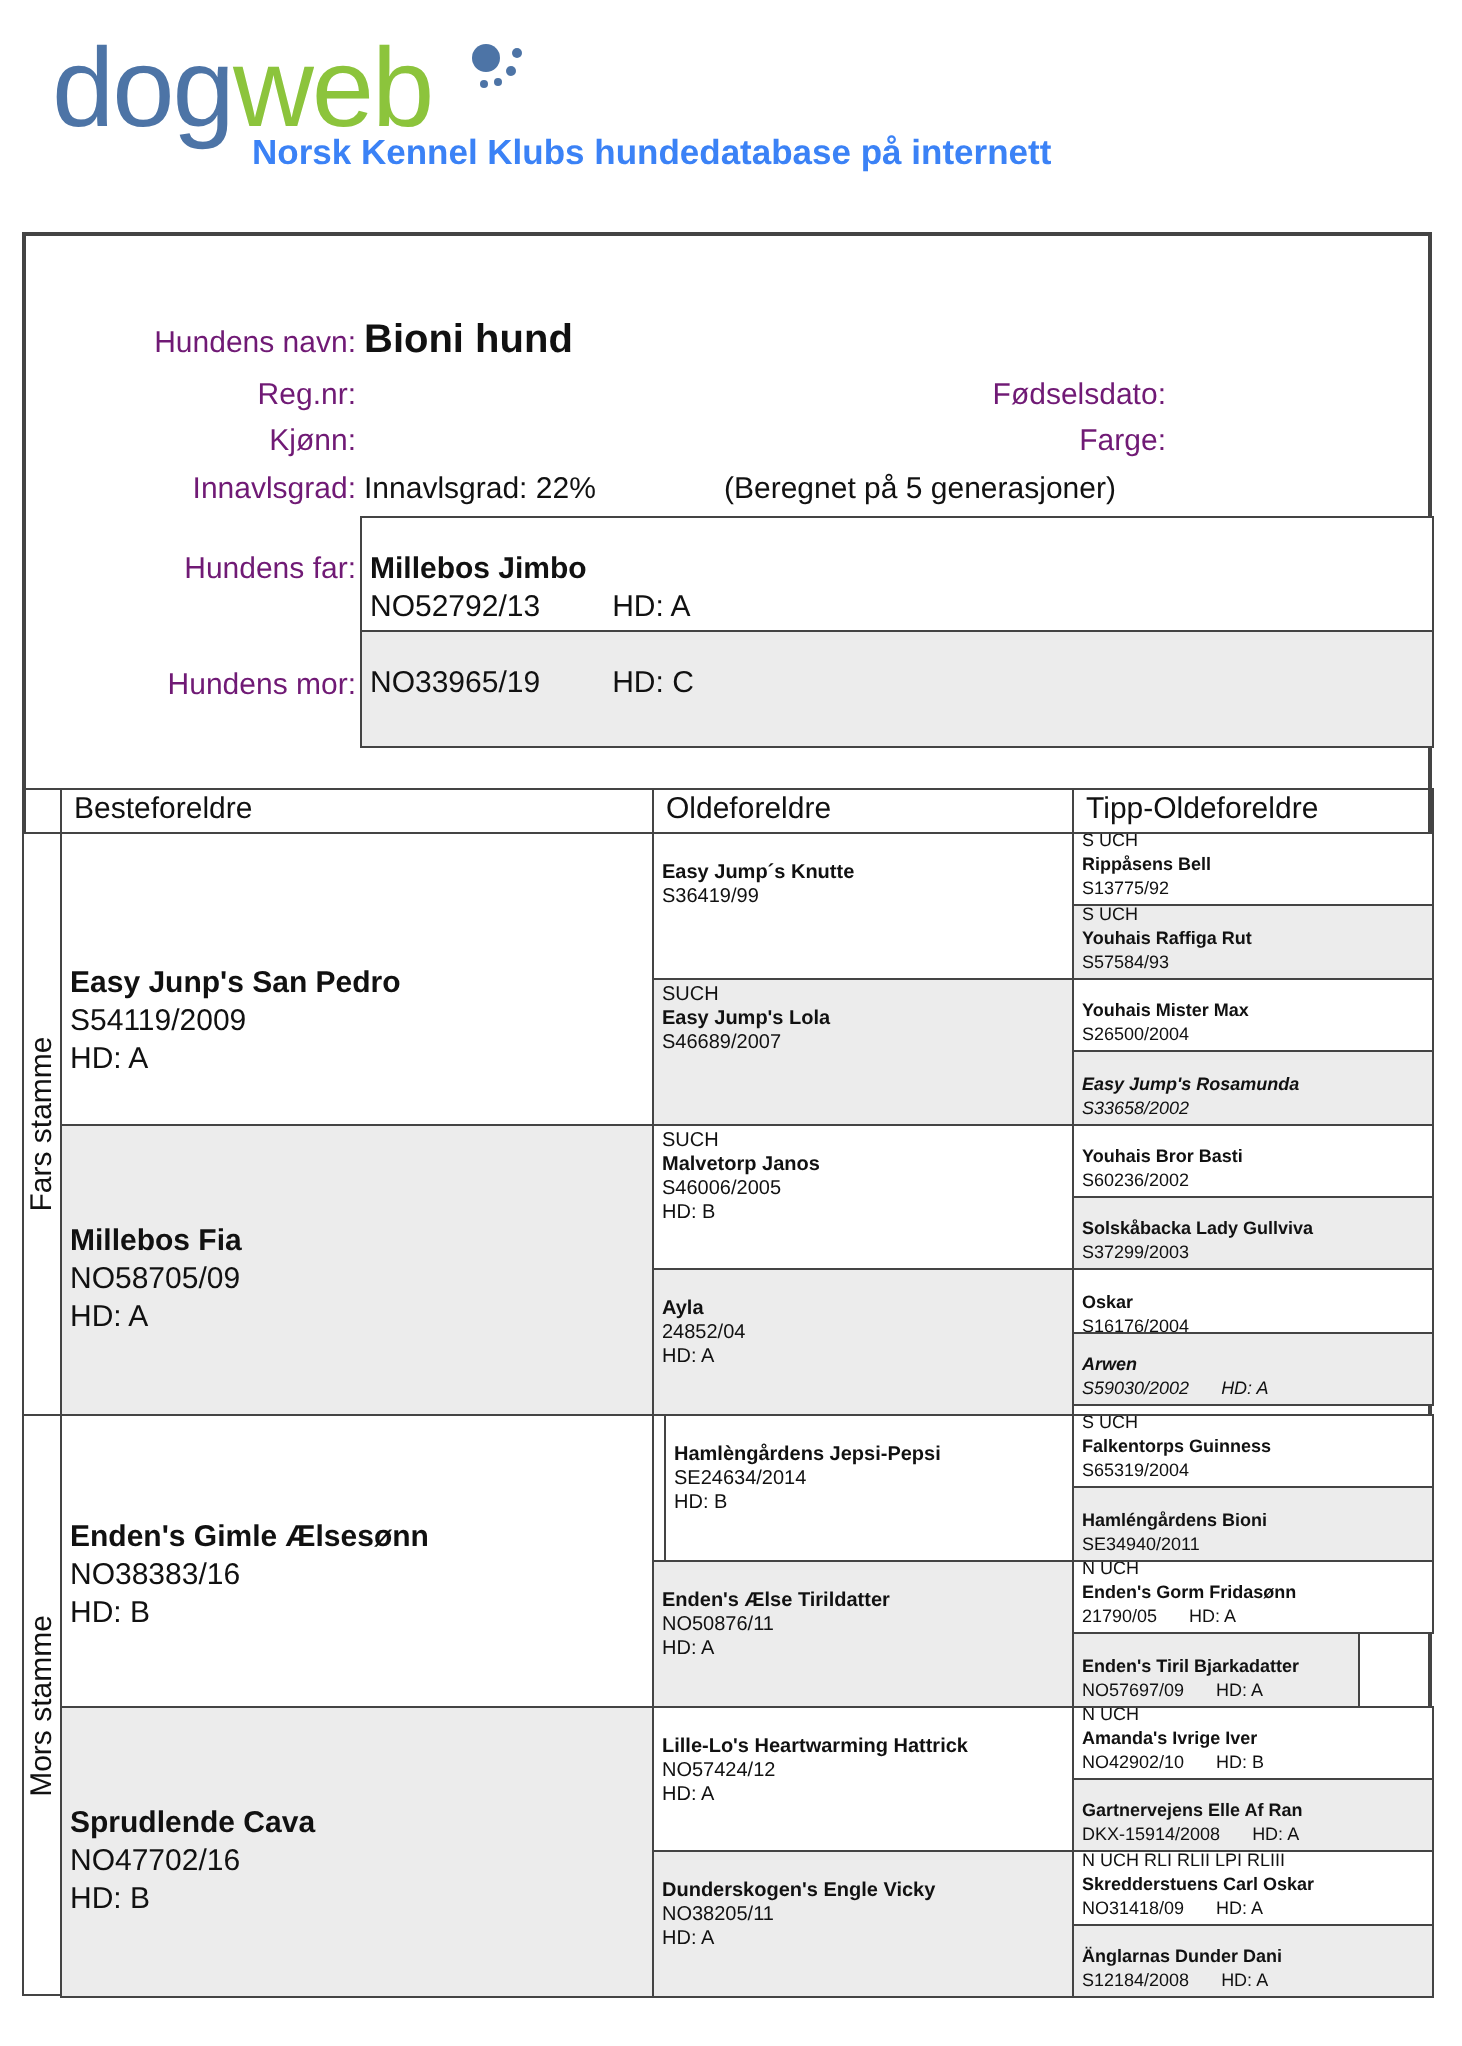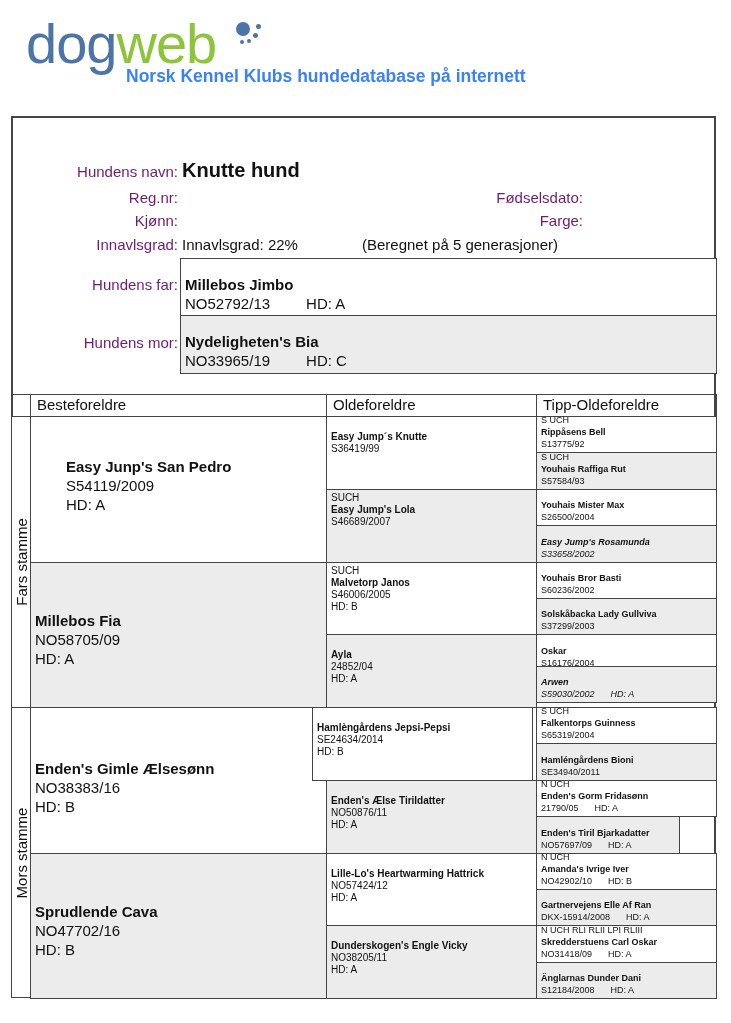--- a/index.html
+++ b/index.html
@@ -66,21 +66,21 @@
     <span style="left:17px;top:11px;width:5px;height:5px;"></span>
     <span style="left:11px;top:17px;width:4px;height:4px;"></span>
     <span style="left:4px;top:18px;width:4px;height:4px;"></span>
   </div>
   <div class="logo-tag">Norsk Kennel Klubs hundedatabase på internett</div>
 </div>
 
 <div class="frame"></div>
 
 <div class="lbl" style="right:553px; top:163px;">Hundens navn:</div>
-<div class="val name-big" style="left:182px; top:159px;">Knutte hund</div>
+<div class="val name-big" style="left:182px; top:159px;">Bioni hund</div>
 
 <div class="lbl" style="right:553px; top:189px;">Reg.nr:</div>
 <div class="val" style="left:182px; top:189px;"></div>
 <div class="lbl" style="right:148px; top:189px;">Fødselsdato:</div>
 <div class="val" style="left:587px; top:189px;"></div>
 
 <div class="lbl" style="right:553px; top:212px;">Kjønn:</div>
 <div class="val" style="left:182px; top:212px;"></div>
 <div class="lbl" style="right:148px; top:212px;">Farge:</div>
 <div class="val" style="left:587px; top:212px;"></div>
@@ -90,41 +90,40 @@
 <div class="val" style="left:362px; top:236px;">(Beregnet  på 5 generasjoner)</div>
 
 <div class="lbl" style="right:553px; top:276px;">Hundens far:</div>
 <div class="parent-box white" style="top:258px; height:58px;">
   <div class="pname">Millebos Jimbo</div>
   <div class="preg"><span>NO52792/13</span><span class="pad"></span><span>HD: A</span></div>
 </div>
 
 <div class="lbl" style="right:553px; top:334px;">Hundens mor:</div>
 <div class="parent-box grey" style="top:315px; height:59px;">
-  <div class="pname">Nydeligheten's Bia</div>
   <div class="preg"><span>NO33965/19</span><span class="pad"></span><span>HD: C</span></div>
 </div>
 
 <div class="ped" id="ped">
 
   <div class="cell" style="left:0; top:0; width:20px; height:23px;"></div>
   <div class="cell hdr" style="left:19px; top:0; width:297px; height:23px;">Besteforeldre</div>
   <div class="cell hdr" style="left:315px; top:0; width:211px; height:23px;">Oldeforeldre</div>
   <div class="cell hdr" style="left:525px; top:0; width:181px; height:23px;">Tipp-Oldeforeldre</div>
 
   <div class="cell side" style="left:0; top:22px; width:20px; height:292px;">
     <div class="vt">Fars stamme</div>
   </div>
   <div class="cell side" style="left:0; top:313px; width:20px; height:291px;">
     <div class="vt">Mors stamme</div>
   </div>
 
   <div id="g1-wrap">
       <div class="cell g1 white" style="left: 19px; top: 22px; width: 297px; height: 147px;">
-        <div class="inner" style="top: 40px; margin-left: 31px;">
+        <div class="inner" style="top: 65px;">
           <div class="nm">Easy Junp's San Pedro</div>
           <div class="ln">S54119/2009</div>
           <div class="ln">HD:  A</div>
         </div>
       </div>
       <div class="cell g1 grey" style="left: 19px; top: 168px; width: 297px; height: 146px;">
         <div class="inner" style="top: 48px;">
           <div class="nm">Millebos Fia</div>
           <div class="ln">NO58705/09</div>
           <div class="ln">HD: A</div>
@@ -167,21 +166,21 @@
           <div class="ln">HD: B</div>
         </div>
       </div>
       <div class="cell g2 grey" style="left: 315px; top: 240px; width: 211px; height: 74px;">
         <div class="inner" style="top: 14px;">
           <div class="nm">Ayla</div>
           <div class="ln">24852/04</div>
           <div class="ln">HD: A</div>
         </div>
       </div>
-      <div class="cell g2 white" style="left: 301px; top: 313px; width: 221px; height: 74px;">
+      <div class="cell g2 white" style="left: 321px; top: 313px; width: 221px; height: 74px;">
         <div class="inner" style="top: 14px;">
           <div class="nm">Hamlèngårdens Jepsi-Pepsi</div>
           <div class="ln">SE24634/2014</div>
           <div class="ln">HD: B</div>
         </div>
       </div>
       <div class="cell g2 grey" style="left: 315px; top: 386px; width: 211px; height: 74px;">
         <div class="inner" style="top: 14px;">
           <div class="nm">Enden's Ælse Tirildatter</div>
           <div class="ln">NO50876/11</div>

